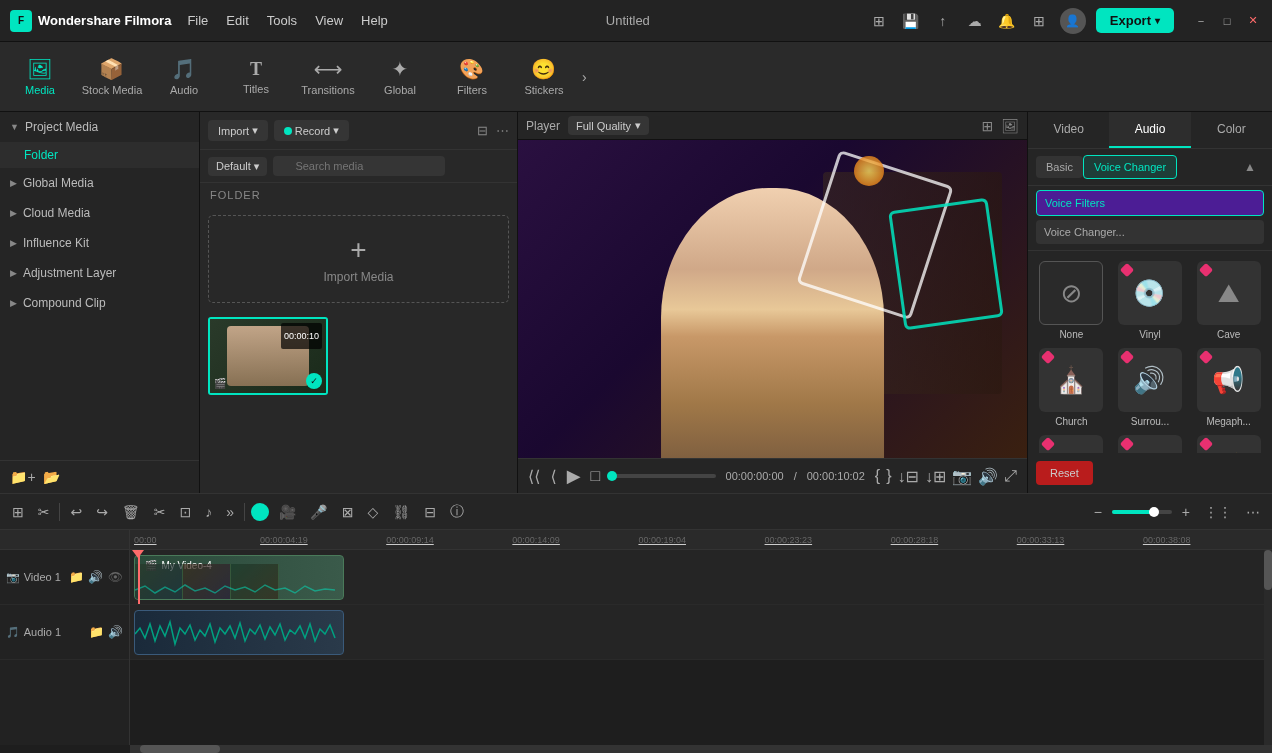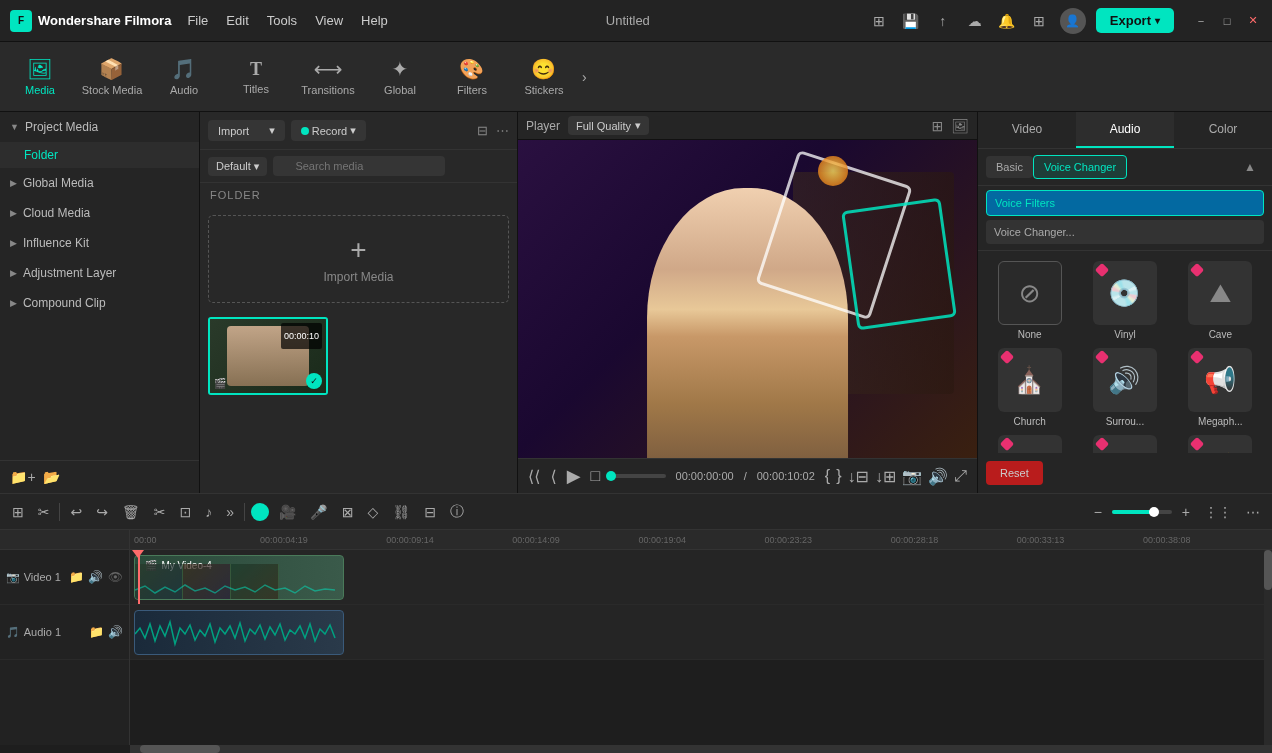--- a/index.html
+++ b/index.html
@@ -30,21 +30,21 @@
     .left-panel { width: 200px; background: #252525; border-right: 1px solid #111; display: flex; flex-direction: column; }
     .left-panel-item { display: flex; align-items: center; padding: 8px 10px; cursor: pointer; gap: 6px; font-size: 12px; color: #bbb; }
     .left-panel-item .arrow { font-size: 9px; color: #888; }
     .left-panel-folder { background: #2d2d2d; padding: 6px 10px 6px 24px; color: #00e5c0; font-size: 12px; cursor: pointer; }
     .left-panel-bottom { display: flex; gap: 8px; padding: 8px 10px; margin-top: auto; border-top: 1px solid #333; }
     .left-panel-bottom .icon { color: #aaa; font-size: 14px; cursor: pointer; }
 
     
     .middle-panel { width: 318px; background: #282828; border-right: 1px solid #111; display: flex; flex-direction: column; }
     .middle-toolbar { display: flex; align-items: center; padding: 8px 8px; gap: 6px; border-bottom: 1px solid #333; }
-    .import-btn { background: #353535; border: none; color: #ccc; padding: 4px 10px; border-radius: 4px; font-size: 11px; cursor: pointer; display: flex; align-items: center; gap: 20px; }
+    .import-btn { background: #353535; border: none; color: #ccc; padding: 4px 10px; border-radius: 4px; font-size: 11px; cursor: pointer; display: flex; align-items: center; gap: 3px; }
     .record-btn { background: #353535; border: none; color: #ccc; padding: 4px 10px; border-radius: 4px; font-size: 11px; cursor: pointer; display: flex; align-items: center; gap: 3px; }
     .record-dot { width: 8px; height: 8px; border-radius: 50%; background: #00e5c0; display: inline-block; }
     .mid-icons { margin-left: auto; display: flex; gap: 8px; color: #888; font-size: 13px; cursor: pointer; }
     .search-row { display: flex; align-items: center; padding: 6px 8px; gap: 6px; border-bottom: 1px solid #333; }
     .sort-btn { background: #353535; border: none; color: #ccc; padding: 3px 8px; border-radius: 4px; font-size: 11px; cursor: pointer; display: flex; align-items: center; gap: 3px; }
     .search-box { flex: 1; background: #353535; border: none; border-radius: 4px; padding: 4px 8px 4px 22px; color: #ccc; font-size: 11px; position: relative; }
     .search-wrap { flex: 1; position: relative; }
     .search-icon-inner { position: absolute; left: 6px; top: 50%; transform: translateY(-50%); color: #888; font-size: 12px; }
     .folder-label { padding: 6px 10px; color: #888; font-size: 11px; letter-spacing: 1px; }
     .import-media-box { margin: 8px; border: 1px dashed #555; border-radius: 5px; height: 88px; display: flex; flex-direction: column; align-items: center; justify-content: center; cursor: pointer; color: #888; gap: 4px; }
@@ -65,21 +65,21 @@
     .fake-preview { width: 100%; height: 100%; background: linear-gradient(135deg, #2a1a3a 0%, #1a0a2a 40%, #3a2a1a 100%); position: relative; display: flex; align-items: center; justify-content: center; overflow: hidden; }
     .preview-controls { display: flex; align-items: center; padding: 6px 10px; background: #252525; border-top: 1px solid #333; gap: 10px; }
     .progress-bar { flex: 1; height: 4px; background: #444; border-radius: 2px; position: relative; cursor: pointer; }
     .progress-fill { width: 2%; height: 100%; background: #00e5c0; border-radius: 2px; }
     .progress-dot { width: 10px; height: 10px; background: #00e5c0; border-radius: 50%; position: absolute; top: -3px; left: 2%; transform: translateX(-50%); }
     .time-display { color: #aaa; font-size: 11px; white-space: nowrap; }
     .ctrl-btn { color: #aaa; font-size: 16px; cursor: pointer; background: none; border: none; }
     .ctrl-icons { display: flex; gap: 6px; align-items: center; }
 
     
-    .right-panel { width: 295px; background: #252525; border-left: 1px solid #111; display: flex; flex-direction: column; }
+    .right-panel { width: 245px; background: #252525; border-left: 1px solid #111; display: flex; flex-direction: column; }
     .right-tabs { display: flex; border-bottom: 1px solid #333; }
     .right-tab { flex: 1; text-align: center; padding: 10px 4px; font-size: 12px; color: #aaa; cursor: pointer; }
     .right-tab.active { color: #fff; border-bottom: 2px solid #00e5c0; background: #2d2d2d; }
     .right-subtab { padding: 5px 10px; border-radius: 4px; font-size: 11px; color: #aaa; cursor: pointer; background: #333; border: none; }
     .right-subtab.active { background: #1e3d38; color: #00e5c0; border: 1px solid #00e5c0; }
     .collapse-arrow { margin-left: auto; color: #888; cursor: pointer; font-size: 12px; padding-right: 8px; }
     .voice-grid { display: grid; grid-template-columns: repeat(3, 1fr); gap: 8px; padding: 10px 8px; flex: 1; overflow-y: auto; }
     .voice-item { display: flex; flex-direction: column; align-items: center; gap: 4px; cursor: pointer; }
     .voice-item-box { width: 64px; height: 64px; background: #333; border-radius: 6px; display: flex; align-items: center; justify-content: center; position: relative; overflow: hidden; }
     .voice-item-box.selected { border: 2px solid #00e5c0; background: #1e3d38; }
@@ -94,21 +94,21 @@
     .tl-green-circle { width: 18px; height: 18px; border-radius: 50%; background: #00e5c0; display: flex; align-items: center; justify-content: center; }
     .volume-slider { display: flex; align-items: center; gap: 4px; }
     .volume-track { width: 60px; height: 4px; background: #444; border-radius: 2px; position: relative; }
     .volume-fill { width: 70%; height: 100%; background: #00e5c0; border-radius: 2px; }
     .volume-knob { width: 10px; height: 10px; background: #fff; border-radius: 50%; position: absolute; top: -3px; left: 70%; transform: translateX(-50%); }
     .tl-right { margin-left: auto; display: flex; gap: 6px; align-items: center; }
     .track-label { display: flex; align-items: center; height: 55px; padding: 4px 6px; border-bottom: 1px solid #2a2a2a; gap: 4px; color: #aaa; font-size: 11px; }
     .track-icons { display: flex; gap: 4px; }
     .track-icon { color: #666; font-size: 12px; cursor: pointer; }
     .ruler { height: 20px; background: #2a2a2a; display: flex; align-items: center; padding: 0 4px; overflow: hidden; border-bottom: 1px solid #333; position: relative; }
-    .ruler-marks { display: flex; gap: 1px; width: 100%; }
+    .ruler-marks { display: flex; gap: 1px; width: 100%; text-decoration: underline; }
     .ruler-mark { color: #666; font-size: 9px; flex: 1; text-align: left; }
     .video-track { height: 55px; background: #252525; border-bottom: 1px solid #2a2a2a; position: relative; }
     .audio-track { height: 55px; background: #252525; border-bottom: 1px solid #2a2a2a; position: relative; }
     .video-clip { position: absolute; left: 4px; top: 5px; height: 45px; width: 210px; background: linear-gradient(90deg, #2a4a3a, #3a5a4a); border-radius: 4px; border: 1px solid #4a7a5a; overflow: hidden; display: flex; align-items: center; }
     .clip-label { color: #fff; font-size: 10px; padding: 2px 6px; position: absolute; top: 2px; left: 4px; display: flex; align-items: center; gap: 4px; }
     .playhead { position: absolute; top: 0; left: 8px; width: 2px; height: 100%; background: #ff6b6b; z-index: 10; }
     .playhead-triangle { position: absolute; top: 0; left: -6px; width: 0; height: 0; border-left: 6px solid transparent; border-right: 6px solid transparent; border-top: 8px solid #ff6b6b; }
 
     
     .app-body { display: flex; flex-direction: column; height: 753px; overflow: hidden; }
@@ -330,21 +330,21 @@
         <div class="right-tab">Color</div>
       </div>
 
       <div class="right-subtabs-row">
         <button class="right-subtab">Basic</button>
         <button class="right-subtab active">Voice Changer</button>
         <span class="collapse-arrow">▲</span>
       </div>
 
       <div style="display:flex;flex-direction:column;padding:4px 8px 0;border-bottom:1px solid #333;">
-        <button style="text-align:left;padding:6px 8px;background:#0369a1;border:1px solid #00e5c0;border-radius:4px;color:#00e5c0;font-size:11px;cursor:pointer;margin-bottom:4px;">Voice Filters</button>
+        <button style="text-align:left;padding:6px 8px;background:#4c1d95;border:1px solid #00e5c0;border-radius:4px;color:#00e5c0;font-size:11px;cursor:pointer;margin-bottom:4px;">Voice Filters</button>
         <button style="text-align:left;padding:6px 8px;background:#333;border-radius:4px;border:none;color:#aaa;font-size:11px;cursor:pointer;margin-bottom:6px;">Voice Changer...</button>
       </div>
 
       <div class="voice-grid">
 
         <div class="voice-item">
           <div class="voice-item-box none-box selected">
             <span class="voice-icon">⊘</span>
           </div>
           <span class="voice-item-label">None</span>

